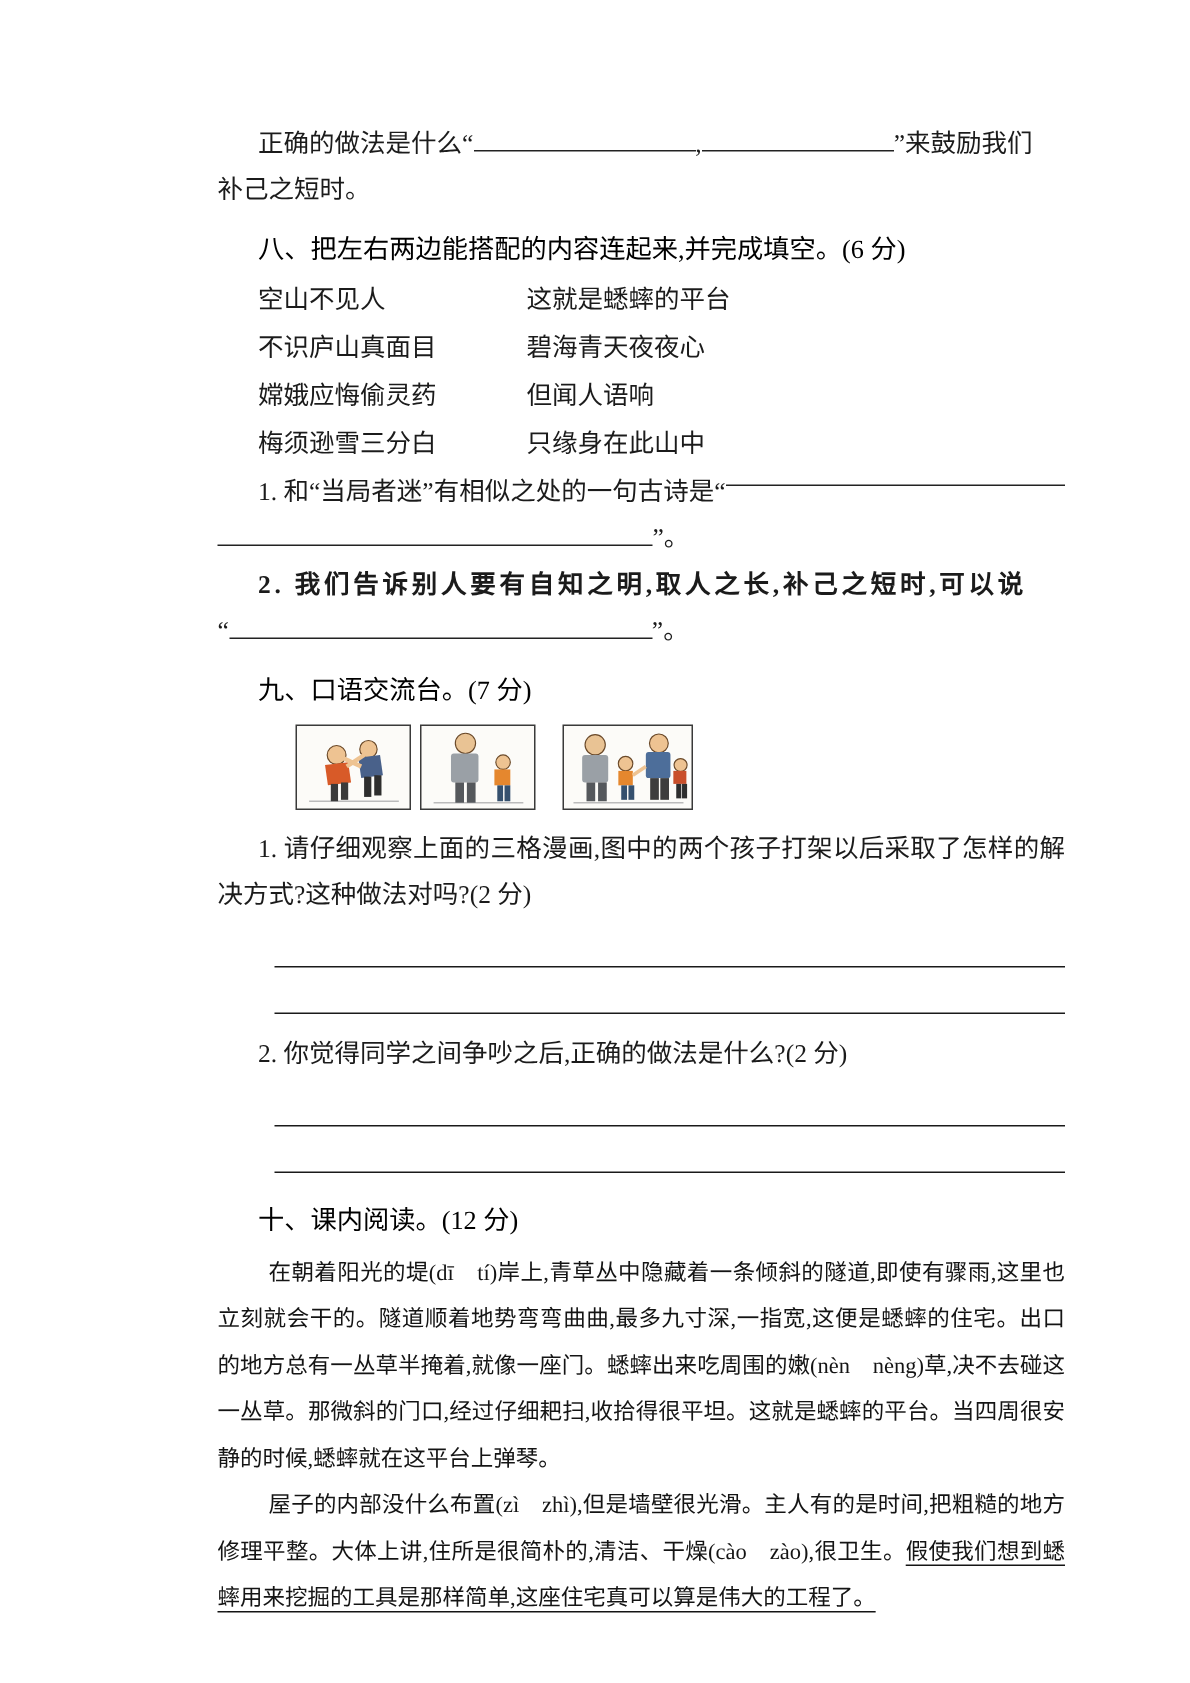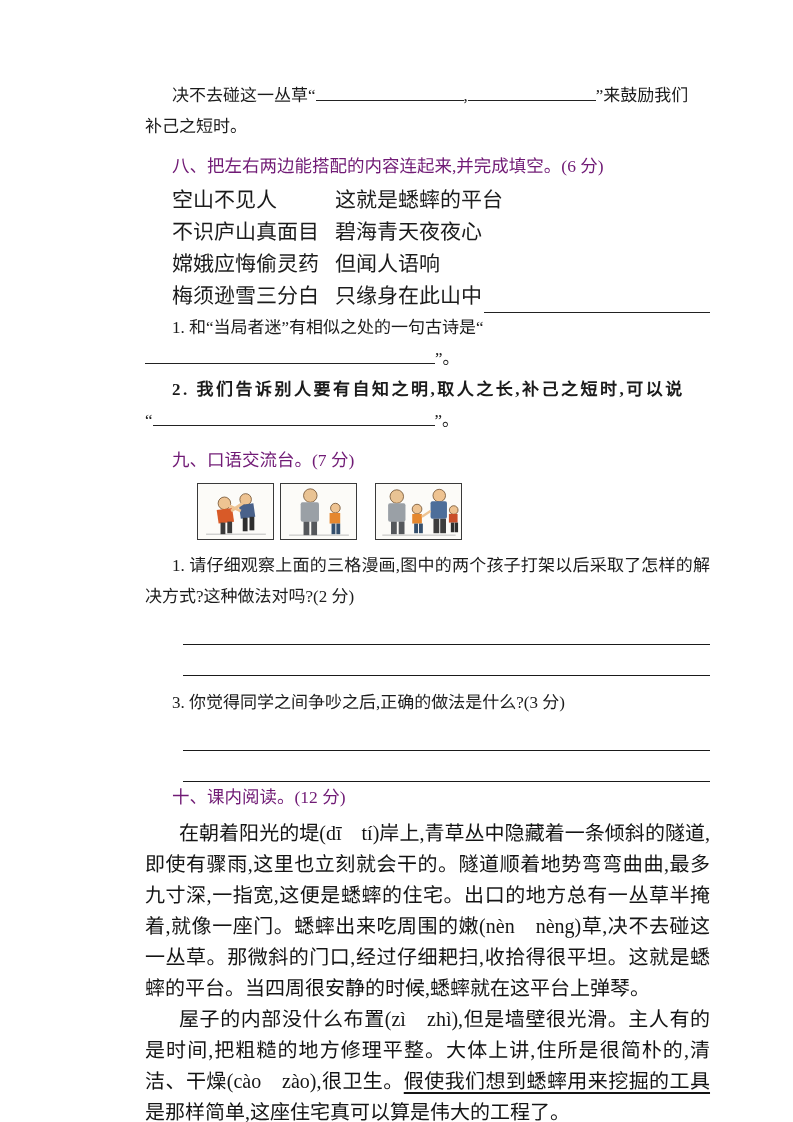--- a/index.html
+++ b/index.html
@@ -13,72 +13,72 @@
     position:relative;
     width:793px; height:1122px;
     padding:80px 83px 0 145px;
     overflow:hidden;
     background:#ffffff;
   }
   .line { font-size:17px; line-height:31px; white-space:nowrap; }
   .wrapline { font-size:17px; line-height:31px; text-indent:27px; text-align:justify; }
   .indent { padding-left:27px; }
   .heading {
-    color:#701a75;
+    color:#000000;
     font-size:17.5px; line-height:30px;
     padding-left:27px;
     margin-top:9px; margin-bottom:3px;
     white-space:nowrap;
   }
-  .h10 { margin-top:0; margin-bottom:6px; }
+  .h10 { margin-top:16px; margin-bottom:6px; }
   .blank {
     display:inline-block;
     border-bottom:1.3px solid #222;
     height:14px;
     vertical-align:baseline;
   }
   .blank-a { width:148px; }
   .blank-b { width:128px; }
   .blank-c { width:290px; }
   .blank-d { width:282px; }
-  .fill-line { display:flex; align-items:flex-start; }
+  .fill-line { display:flex; align-items:center; }
   .fill-line > span:first-child { white-space:nowrap; }
   .fill-rest { flex:1; border-bottom:1.3px solid #222; margin-bottom:8px; }
-  .match-row { display:flex; padding-left:27px; font-size:21px; line-height:32px; }
+  .match-row { display:flex; padding-left:27px; font-size:17px; line-height:32px;gap:16px; }
   .match-left { width:163px; }
   .spread { letter-spacing:2.5px; overflow:hidden;font-weight:bold; }
   .comic-strip { display:flex; gap:6px; margin:8px 0 10px 52px; }
   .panel {
     width:77px; height:57px;
     border:1px solid #3a3a3a;
     background:#fcfbf8;
   }
   .panel.wide { width:87px; margin-left:12px; }
   .panel svg { width:100%; height:100%; display:block; }
   .answers { margin-top:2px; }
   .answer-line {
     height:31px;
     margin-left:38px;
     border-bottom:1.4px solid #1a1a1a;
   }
   .qtop { margin-top:11px; }
   .passage {
-    font-size:20px; line-height:31px;
+    font-size:15px; line-height:31px;
     text-align:justify; text-indent:34px;
     color:#141414;
   }
   .underlined { text-decoration:underline; text-underline-offset:4px; }
 </style>
 </head>
 <body>
 
 <div class="page">
 
   <div>
-    <div class="line indent"><span>决不去碰这一丛草“</span><span class="blank blank-a"></span><span>,</span><span class="blank blank-b"></span><span>”来鼓励我们</span></div>
+    <div class="line indent"><span>正确的做法是什么“</span><span class="blank blank-a"></span><span>,</span><span class="blank blank-b"></span><span>”来鼓励我们</span></div>
     <div class="line">补己之短时。</div>
   </div>
 
   <div class="heading">八、把左右两边能搭配的内容连起来,并完成填空。(6 分)</div>
 
   <div>
     <div class="match-row">
       <span class="match-left">空山不见人</span>
       <span class="match-right">这就是蟋蟀的平台</span>
     </div>
@@ -159,21 +159,21 @@
       </svg>
     </div>
   </div>
 
   <p class="wrapline">1. 请仔细观察上面的三格漫画,图中的两个孩子打架以后采取了怎样的解决方式?这种做法对吗?(2 分)</p>
   <div class="answers">
     <div class="answer-line"></div>
     <div class="answer-line"></div>
   </div>
 
-  <p class="wrapline qtop">3. 你觉得同学之间争吵之后,正确的做法是什么?(3 分)</p>
+  <p class="wrapline qtop">2. 你觉得同学之间争吵之后,正确的做法是什么?(2 分)</p>
   <div class="answers">
     <div class="answer-line"></div>
     <div class="answer-line"></div>
   </div>
 
   <div class="heading h10">十、课内阅读。(12 分)</div>
 
   <p class="passage">在朝着阳光的堤(dī　tí)岸上,青草丛中隐藏着一条倾斜的隧道,即使有骤雨,这里也立刻就会干的。隧道顺着地势弯弯曲曲,最多九寸深,一指宽,这便是蟋蟀的住宅。出口的地方总有一丛草半掩着,就像一座门。蟋蟀出来吃周围的嫩(nèn　nèng)草,决不去碰这一丛草。那微斜的门口,经过仔细耙扫,收拾得很平坦。这就是蟋蟀的平台。当四周很安静的时候,蟋蟀就在这平台上弹琴。</p>
   <p class="passage"><span>屋子的内部没什么布置(zì　zhì),但是墙壁很光滑。主人有的是时间,把粗糙的地方修理平整。大体上讲,住所是很简朴的,清洁、干燥(cào　zào),很卫生。</span><span class="underlined">假使我们想到蟋蟀用来挖掘的工具是那样简单,这座住宅真可以算是伟大的工程了。</span></p>
 

